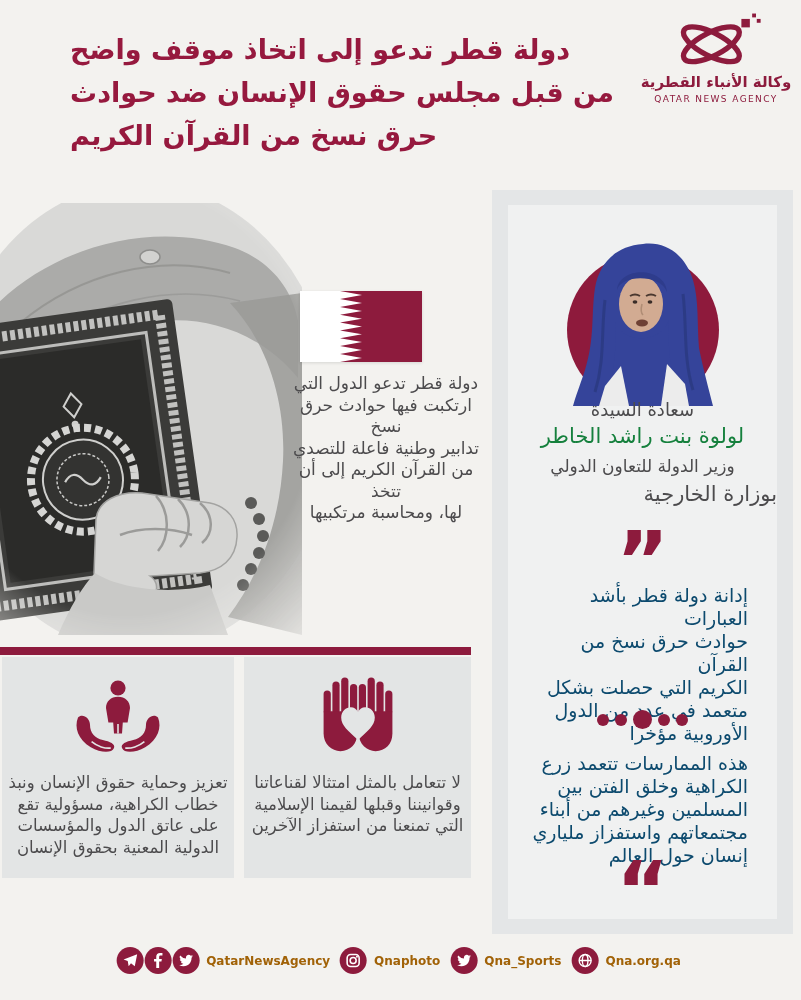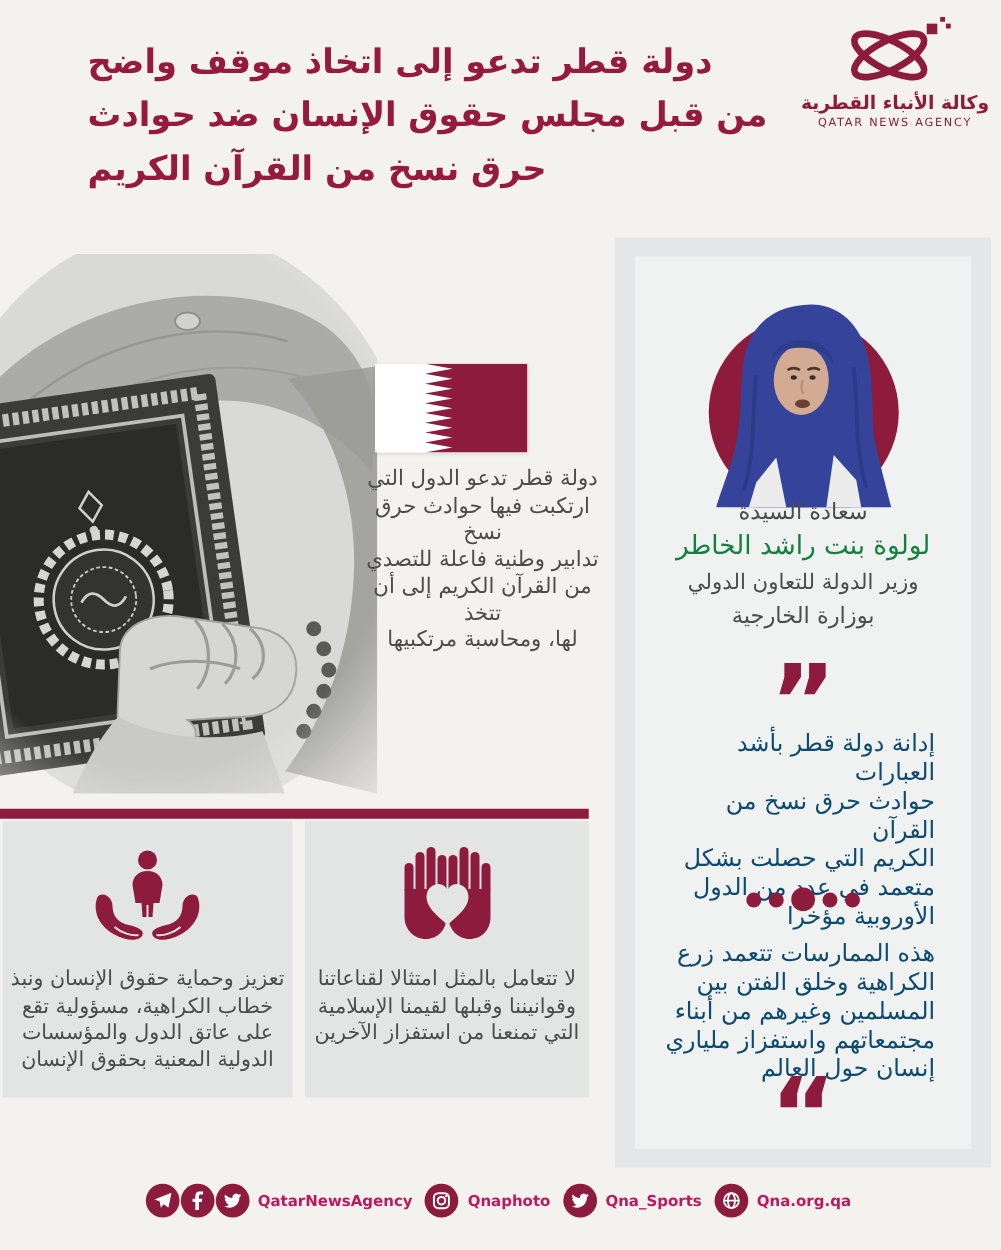--- a/index.html
+++ b/index.html
@@ -29,21 +29,21 @@
   .flag-caption{left:283px;top:373px;width:206px;text-align:center;
     font-size:17px;line-height:21.5px;color:#4c4b4d;}
 
   
   .panel-outer{left:492px;top:190px;width:301px;height:744px;background:#e4e6e7;}
   .panel-inner{left:508px;top:205px;width:269px;height:714px;background:#f0f1f1;}
   .portrait{left:553px;top:240px;width:180px;height:166px;}
   .honorific{left:508px;top:399px;width:269px;text-align:center;font-size:18px;color:#4c4b4d;}
   .name{left:508px;top:424px;width:269px;text-align:center;font-size:21px;font-weight:400;color:#15803d;}
   .vtitle1{left:508px;top:456px;width:269px;text-align:center;font-size:17px;color:#4c4b4d;}
-  .vtitle2{left:508px;top:482px;width:269px;text-align:center;font-size:18px;color:#4c4b4d;}
+  .vtitle2{left:508px;top:482px;width:269px;text-align:right;font-size:21px;color:#4c4b4d;}
   .open-quote{left:508px;top:522px;width:269px;text-align:center;font-size:80px;line-height:80px;
     font-weight:700;color:#8d1b3d;}
   .close-quote{left:508px;top:852px;width:269px;text-align:center;font-size:80px;line-height:80px;
     font-weight:700;color:#8d1b3d;}
   .quote{width:222px;text-align:right;font-size:19px;line-height:23px;color:#0c4a6e;}
   .quote1{left:526px;top:584px;}
   .quote2{left:526px;top:752px;}
   .dots{left:508px;top:710px;width:269px;display:flex;justify-content:center;align-items:center;gap:6px;}
   .dot{background:#8d1b3d;border-radius:50%;width:12px;height:12px;}
   .dot.big{width:19px;height:19px;}
@@ -58,21 +58,21 @@
   .box-text{font-size:16.5px;line-height:21.5px;color:#4c4b4d;text-align:center;}
   .box-text1{left:6px;top:772px;width:224px;}
   .box-text2{left:248px;top:772px;width:219px;}
 
   
   .footer-row{left:50%;top:947px;transform:translateX(-50%);
     display:flex;align-items:center;gap:6px;white-space:nowrap;}
   .fgroup{display:flex;align-items:center;gap:1px;}
   .fcirc{width:27px;height:27px;border-radius:50%;background:#8d1b3d;
     display:flex;align-items:center;justify-content:center;flex:0 0 auto;}
-  .fhandle{font-size:12px;font-weight:700;color:#be185d;margin:0 4px 0 1px;}
+  .fhandle{font-size:12px;font-weight:700;color:#a16207;margin:0 4px 0 1px;}
 </style>
 </head>
 <body>
 
 <div class="canvas">
 
   <div class="abs logo">
     <svg width="96" height="60" viewBox="0 0 120 78">
       <ellipse cx="54" cy="42" rx="40" ry="15" fill="none" stroke="#8d1b3d" stroke-width="7" transform="rotate(-27 54 42)"></ellipse>
       <ellipse cx="54" cy="42" rx="40" ry="15" fill="none" stroke="#8d1b3d" stroke-width="7" transform="rotate(27 54 42)"></ellipse>

